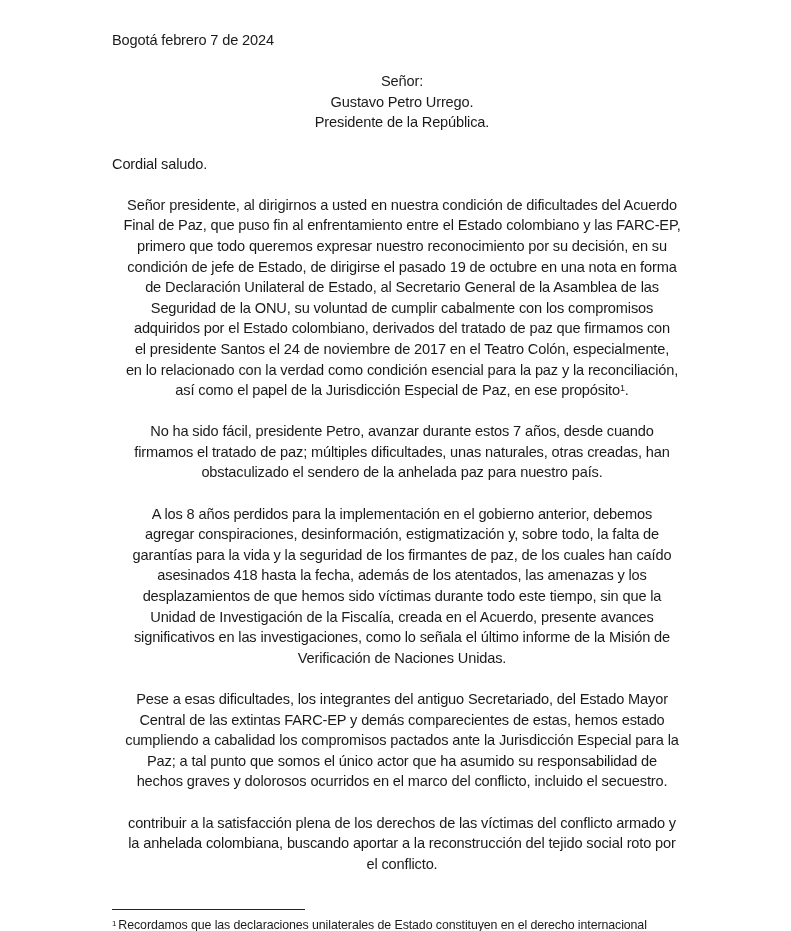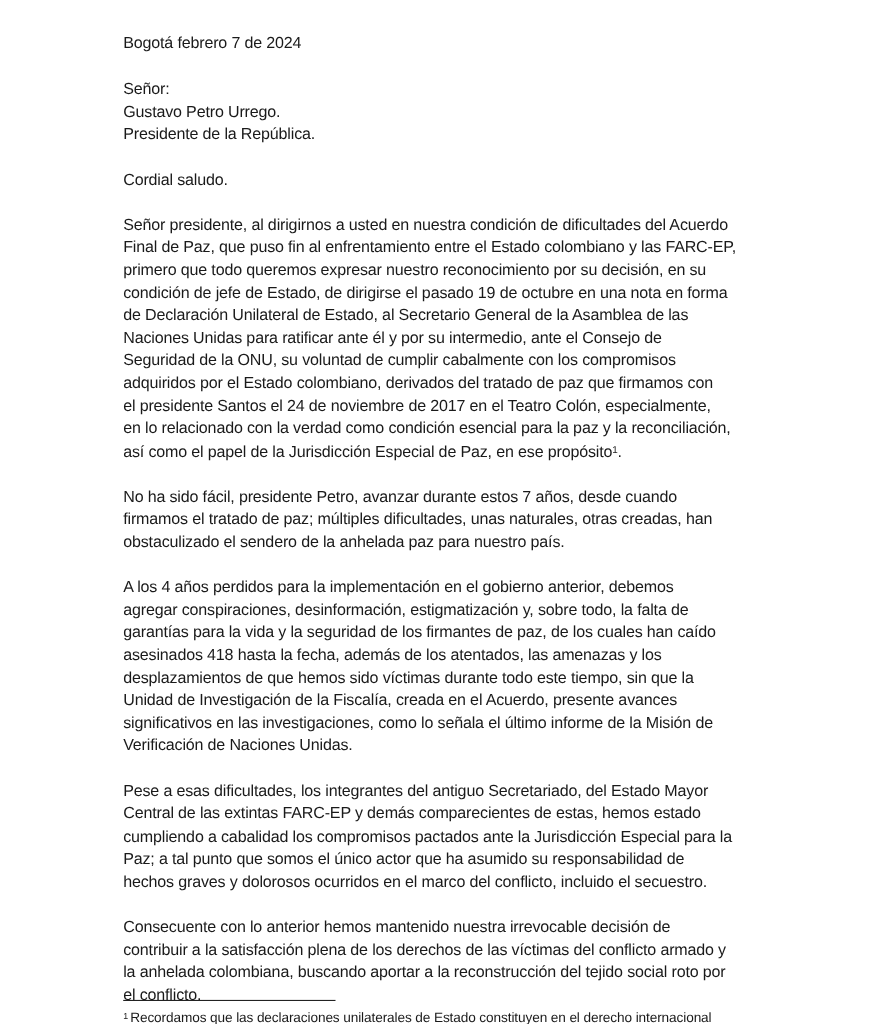--- a/index.html
+++ b/index.html
@@ -23,21 +23,21 @@
       font-size: 14.6px;
       line-height: 20.6px;
       letter-spacing: -0.15px;
     }
     .block { margin: 0; }
     .gap-1 { height: 20.6px; }
     .p {
       margin: 0 0 20.6px 0;
       white-space: normal;
     }
-    .line { display: block; white-space: nowrap; }
+    .line { display: block; white-space: nowrap; text-align: center; }
     sup.fn {
       font-size: 9px;
       vertical-align: top;
       position: relative;
       top: -2px;
     }
     .footnote-rule {
       position: absolute;
       left: 112px;
       top: 909px;
@@ -78,55 +78,53 @@
   <div class="gap-1"></div>
 
   <p class="p">Cordial saludo.</p>
 
   <p class="p">
     <span class="line">Señor presidente, al dirigirnos a usted en nuestra condición de dificultades del Acuerdo</span>
     <span class="line">Final de Paz, que puso fin al enfrentamiento entre el Estado colombiano y las FARC-EP,</span>
     <span class="line">primero que todo queremos expresar nuestro reconocimiento por su decisión, en su</span>
     <span class="line">condición de jefe de Estado, de dirigirse el pasado 19 de octubre en una nota en forma</span>
     <span class="line">de Declaración Unilateral de Estado, al Secretario General de la Asamblea de las</span>
-    <span class="line">Naciones Unidas para ratificar ante él y por su intermedio, ante el Consejo de</span>
     <span class="line">Seguridad de la ONU, su voluntad de cumplir cabalmente con los compromisos</span>
     <span class="line">adquiridos por el Estado colombiano, derivados del tratado de paz que firmamos con</span>
     <span class="line">el presidente Santos el 24 de noviembre de 2017 en el Teatro Colón, especialmente,</span>
     <span class="line">en lo relacionado con la verdad como condición esencial para la paz y la reconciliación,</span>
     <span class="line"><span>así como el papel de la Jurisdicción Especial de Paz, en ese propósito</span><sup class="fn">1</sup><span>.</span></span>
   </p>
 
   <p class="p">
     <span class="line">No ha sido fácil, presidente Petro, avanzar durante estos 7 años, desde cuando</span>
     <span class="line">firmamos el tratado de paz; múltiples dificultades, unas naturales, otras creadas, han</span>
     <span class="line">obstaculizado el sendero de la anhelada paz para nuestro país.</span>
   </p>
 
   <p class="p">
-    <span class="line">A los 4 años perdidos para la implementación en el gobierno anterior, debemos</span>
+    <span class="line">A los 8 años perdidos para la implementación en el gobierno anterior, debemos</span>
     <span class="line">agregar conspiraciones, desinformación, estigmatización y, sobre todo, la falta de</span>
     <span class="line">garantías para la vida y la seguridad de los firmantes de paz, de los cuales han caído</span>
     <span class="line">asesinados 418 hasta la fecha, además de los atentados, las amenazas y los</span>
     <span class="line">desplazamientos de que hemos sido víctimas durante todo este tiempo, sin que la</span>
     <span class="line">Unidad de Investigación de la Fiscalía, creada en el Acuerdo, presente avances</span>
     <span class="line">significativos en las investigaciones, como lo señala el último informe de la Misión de</span>
     <span class="line">Verificación de Naciones Unidas.</span>
   </p>
 
   <p class="p">
     <span class="line">Pese a esas dificultades, los integrantes del antiguo Secretariado, del Estado Mayor</span>
     <span class="line">Central de las extintas FARC-EP y demás comparecientes de estas, hemos estado</span>
     <span class="line">cumpliendo a cabalidad los compromisos pactados ante la Jurisdicción Especial para la</span>
     <span class="line">Paz; a tal punto que somos el único actor que ha asumido su responsabilidad de</span>
     <span class="line">hechos graves y dolorosos ocurridos en el marco del conflicto, incluido el secuestro.</span>
   </p>
 
   <p class="p">
-    <span class="line">Consecuente con lo anterior hemos mantenido nuestra irrevocable decisión de</span>
     <span class="line">contribuir a la satisfacción plena de los derechos de las víctimas del conflicto armado y</span>
     <span class="line">la anhelada colombiana, buscando aportar a la reconstrucción del tejido social roto por</span>
     <span class="line">el conflicto.</span>
   </p>
 </div>
 
 <div class="footnote-rule"></div>
 <div class="footnote">
   <sup>1</sup><span>Recordamos que las declaraciones unilaterales de Estado constituyen en el derecho internacional</span>
 </div>

